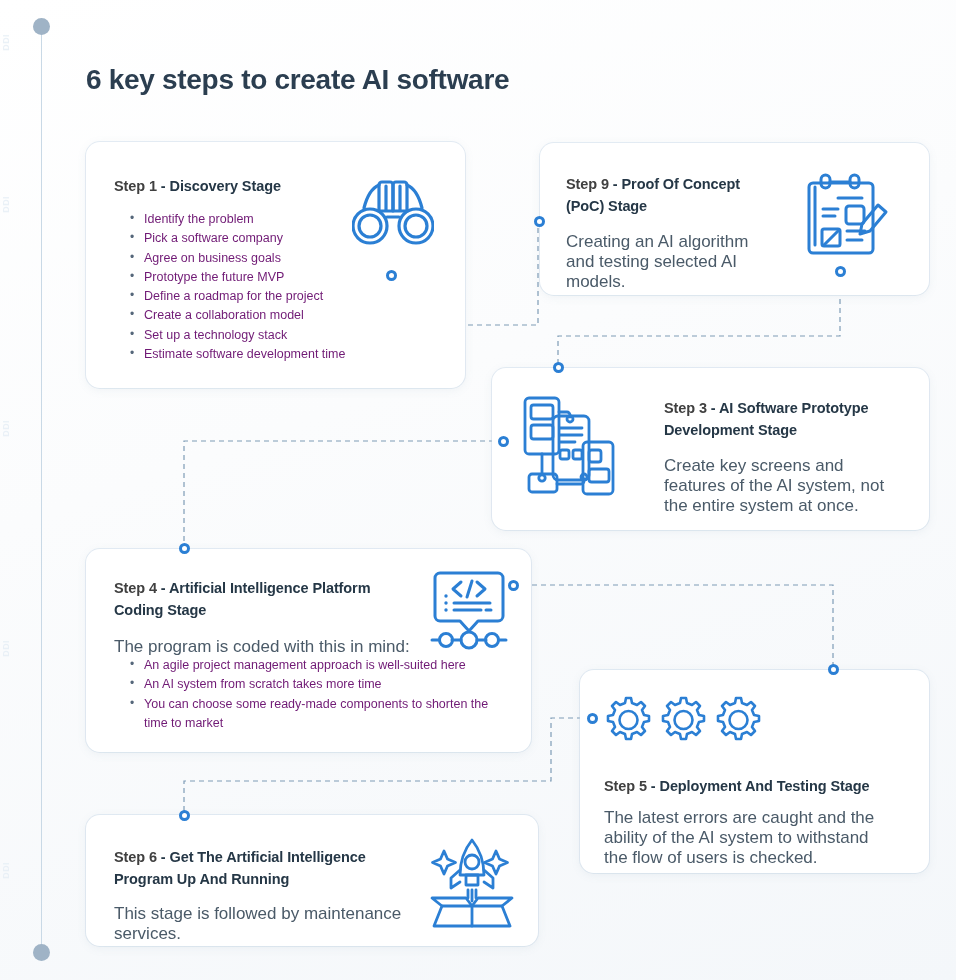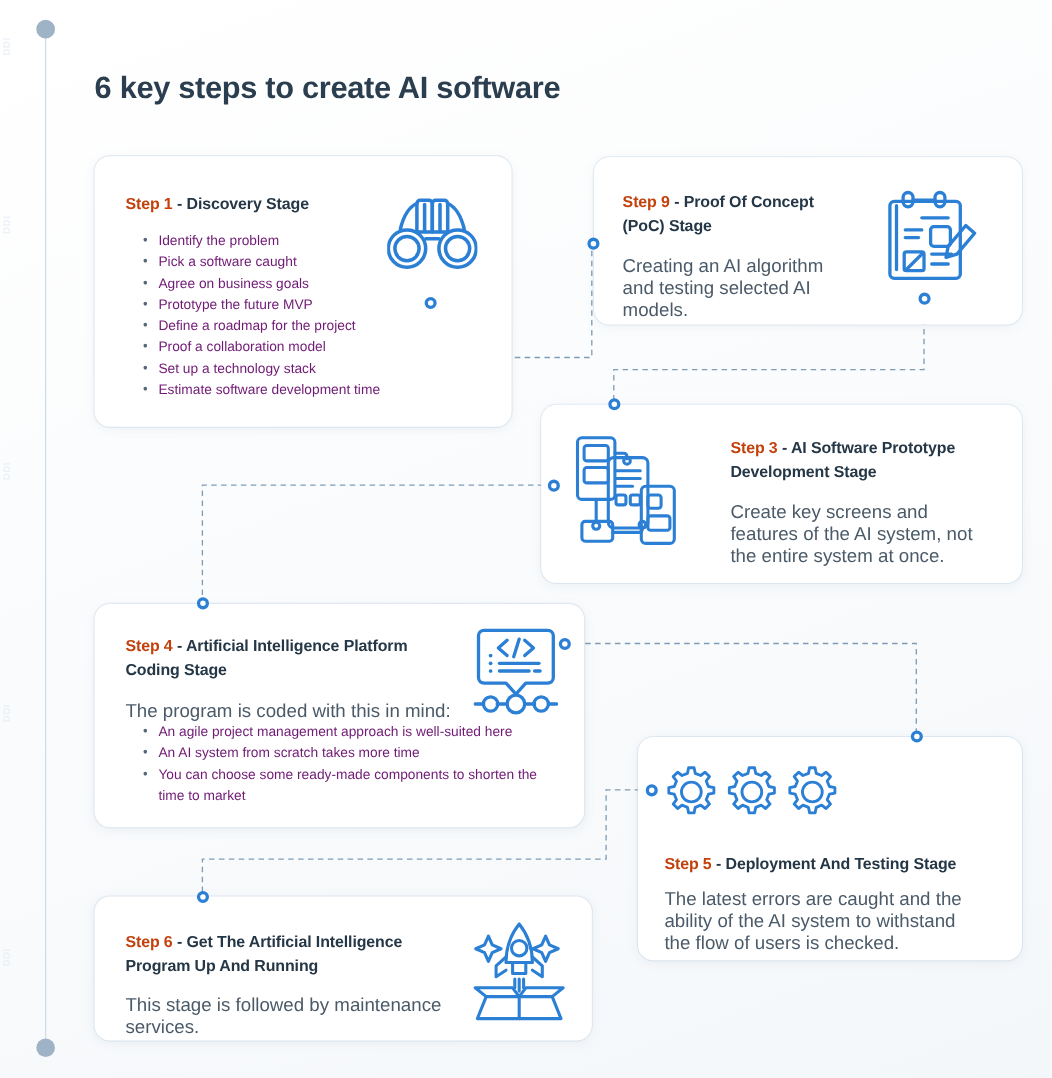--- a/index.html
+++ b/index.html
@@ -86,21 +86,21 @@
   }
 
   .step-title {
     position: absolute;
     font-size: 14.5px;
     font-weight: 700;
     color: #253746;
     line-height: 22px;
     letter-spacing: -0.1px;
   }
-  .step-num { color: #c2410c; }
+  .step-num { color: #404040; }
   .step-sep { color: #253746; }
 
   .body-text {
     position: absolute;
     font-size: 17px;
     color: #4a5a68;
     line-height: 20px;
   }
 
   ul.bullets {
@@ -185,25 +185,25 @@
   </svg>
 
   <div class="card" id="card1" style="left:86px; top:142px; width:379px; height:246px;">
     <div class="card-inner">
       <div class="step-title" style="left:28px; top:33px; width:280px;">
         <span class="step-num">Step 1</span><span class="step-sep"> - </span><span class="step-sep">Discovery Stage</span>
       </div>
 
       <ul class="bullets" style="left:44px; top:68px; width:300px;">
         <li>Identify the problem</li>
-        <li>Pick a software caught</li>
+        <li>Pick a software company</li>
         <li>Agree on business goals</li>
         <li>Prototype the future MVP</li>
         <li>Define a roadmap for the project</li>
-        <li>Proof a collaboration model</li>
+        <li>Create a collaboration model</li>
         <li>Set up a technology stack</li>
         <li>Estimate software development time</li>
       </ul>
 
       <div class="icon-box" style="left:266px; top:30px;">
         <svg width="82" height="80" viewBox="0 0 82 80">
           <g fill="none" stroke="#2b7fd4" stroke-width="3.2" stroke-linecap="round" stroke-linejoin="round">
             <path d="M30 10 h8 a3 3 0 0 1 3 3 v26 h-14 v-26 a3 3 0 0 1 3 -3 z"></path>
             <path d="M44 10 h8 a3 3 0 0 1 3 3 v26 h-14 v-26 a3 3 0 0 1 3 -3 z"></path>
             <line x1="34" y1="14" x2="34" y2="38"></line>

